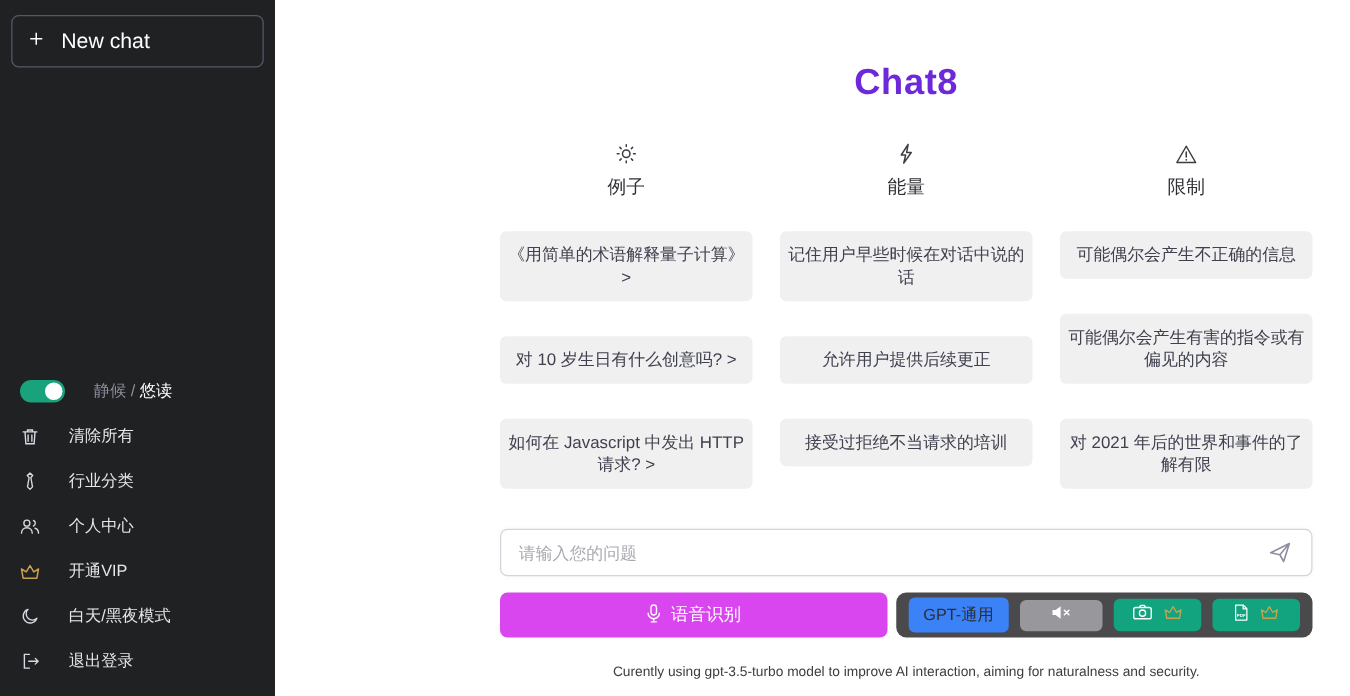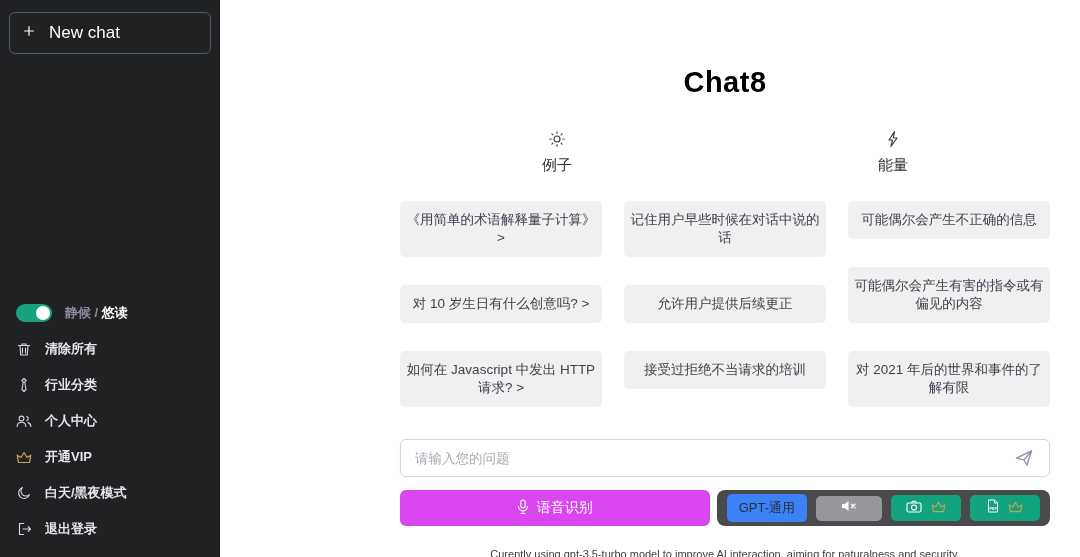--- a/index.html
+++ b/index.html
@@ -9,36 +9,36 @@
 
   
   .sidebar { width:220px; background:#202123; color:#ececf1; display:flex;
              flex-direction:column; padding:12px 9px 10px 9px; flex-shrink:0; }
   .new-chat { border:1px solid #565869; border-radius:6px; padding:10px 12px;
               display:flex; align-items:center; gap:13px; font-size:17px; color:#fff;
               cursor:pointer; }
   .new-chat svg { flex-shrink:0; }
   .sidebar-spacer { flex:1; }
   .menu { display:flex; flex-direction:column; }
-  .menu-item { display:flex; align-items:center; gap:13px; padding:9px 7px;
-               font-size:13px; color:#e6e6ea; border-radius:5px; cursor:pointer;font-weight:bold; }
+  .menu-item { display:flex; align-items:center; gap:23px; padding:9px 7px;
+               font-size:13px; color:#e6e6ea; border-radius:5px; cursor:pointer; }
   .menu-item .ic { width:16px; height:16px; display:flex; align-items:center;
                    justify-content:center; flex-shrink:0; }
   .toggle { width:36px; height:18px; background:#19a37c; border-radius:10px;
             position:relative; flex-shrink:0; }
   .toggle .knob { position:absolute; right:2px; top:2px; width:14px; height:14px;
                   background:#fff; border-radius:50%; }
   .lbl-muted { color:#8e8ea0; }
   .lbl-bright { color:#ffffff; }
 
   
   .main { flex:1; background:#ffffff; height:557px; }
   .content { width:650px; margin:0 30px 0 auto; display:flex; flex-direction:column; }
-  .title { margin-top:66px; text-align:center; font-size:29px; font-weight:bold;
-           color:#000000; letter-spacing:0.5px; }
+  .title { margin-top:50px; text-align:center; font-size:29px; font-weight:bold;
+           color:#6d28d9; letter-spacing:0.5px; }
   .headers { margin-top:30px; display:flex; gap:22px; }
   .hcol { flex:1; display:flex; flex-direction:column; align-items:center; gap:7px; }
   .hcol .hic { height:20px; display:flex; align-items:center; color:#3c3c43; }
   .hcol .hlabel { font-size:15px; color:#2f2f35; }
   .cards-row { margin-top:26px; display:flex; gap:22px; }
   .ccol { flex:1; display:flex; flex-direction:column; gap:28px; }
   .card { background:#f0f0f1; border-radius:5px; padding:10px 5px; font-size:13.5px;
           line-height:18px; color:#40414f; text-align:center; cursor:pointer; }
 
   .input-row { margin-top:32px; border:1px solid #d4d4dc; border-radius:6px;
@@ -171,20 +171,30 @@
           <span class="hlabel">例子</span>
         </div>
         <div class="hcol">
           <span class="hic">
             <svg width="14" height="18" viewBox="0 0 14 18">
                 <path d="M8.5 1.5L3 10h3.5L5 16.5 11 8H7.3l1.2-6.5z" stroke="#3c3c43" stroke-width="1.2" fill="none" stroke-linejoin="round"></path>
               </svg>
           </span>
           <span class="hlabel">能量</span>
         </div>
+        <div class="hcol">
+          <span class="hic">
+            <svg width="18" height="17" viewBox="0 0 18 17">
+                <path d="M9 2L16.5 15h-15z" stroke="#3c3c43" stroke-width="1.2" fill="none" stroke-linejoin="round"></path>
+                <path d="M9 6.5v4" stroke="#3c3c43" stroke-width="1.2" stroke-linecap="round"></path>
+                <circle cx="9" cy="12.8" r="0.7" fill="#3c3c43"></circle>
+              </svg>
+          </span>
+          <span class="hlabel">限制</span>
+        </div>
       </div>
 
       <div class="cards-row">
         <div class="ccol">
           <div class="card">《用简单的术语解释量子计算》 &gt;</div>
           <div class="card">对 10 岁生日有什么创意吗? &gt;</div>
           <div class="card">如何在 Javascript 中发出 HTTP 请求? &gt;</div>
         </div>
         <div class="ccol">
           <div class="card">记住用户早些时候在对话中说的话</div>

